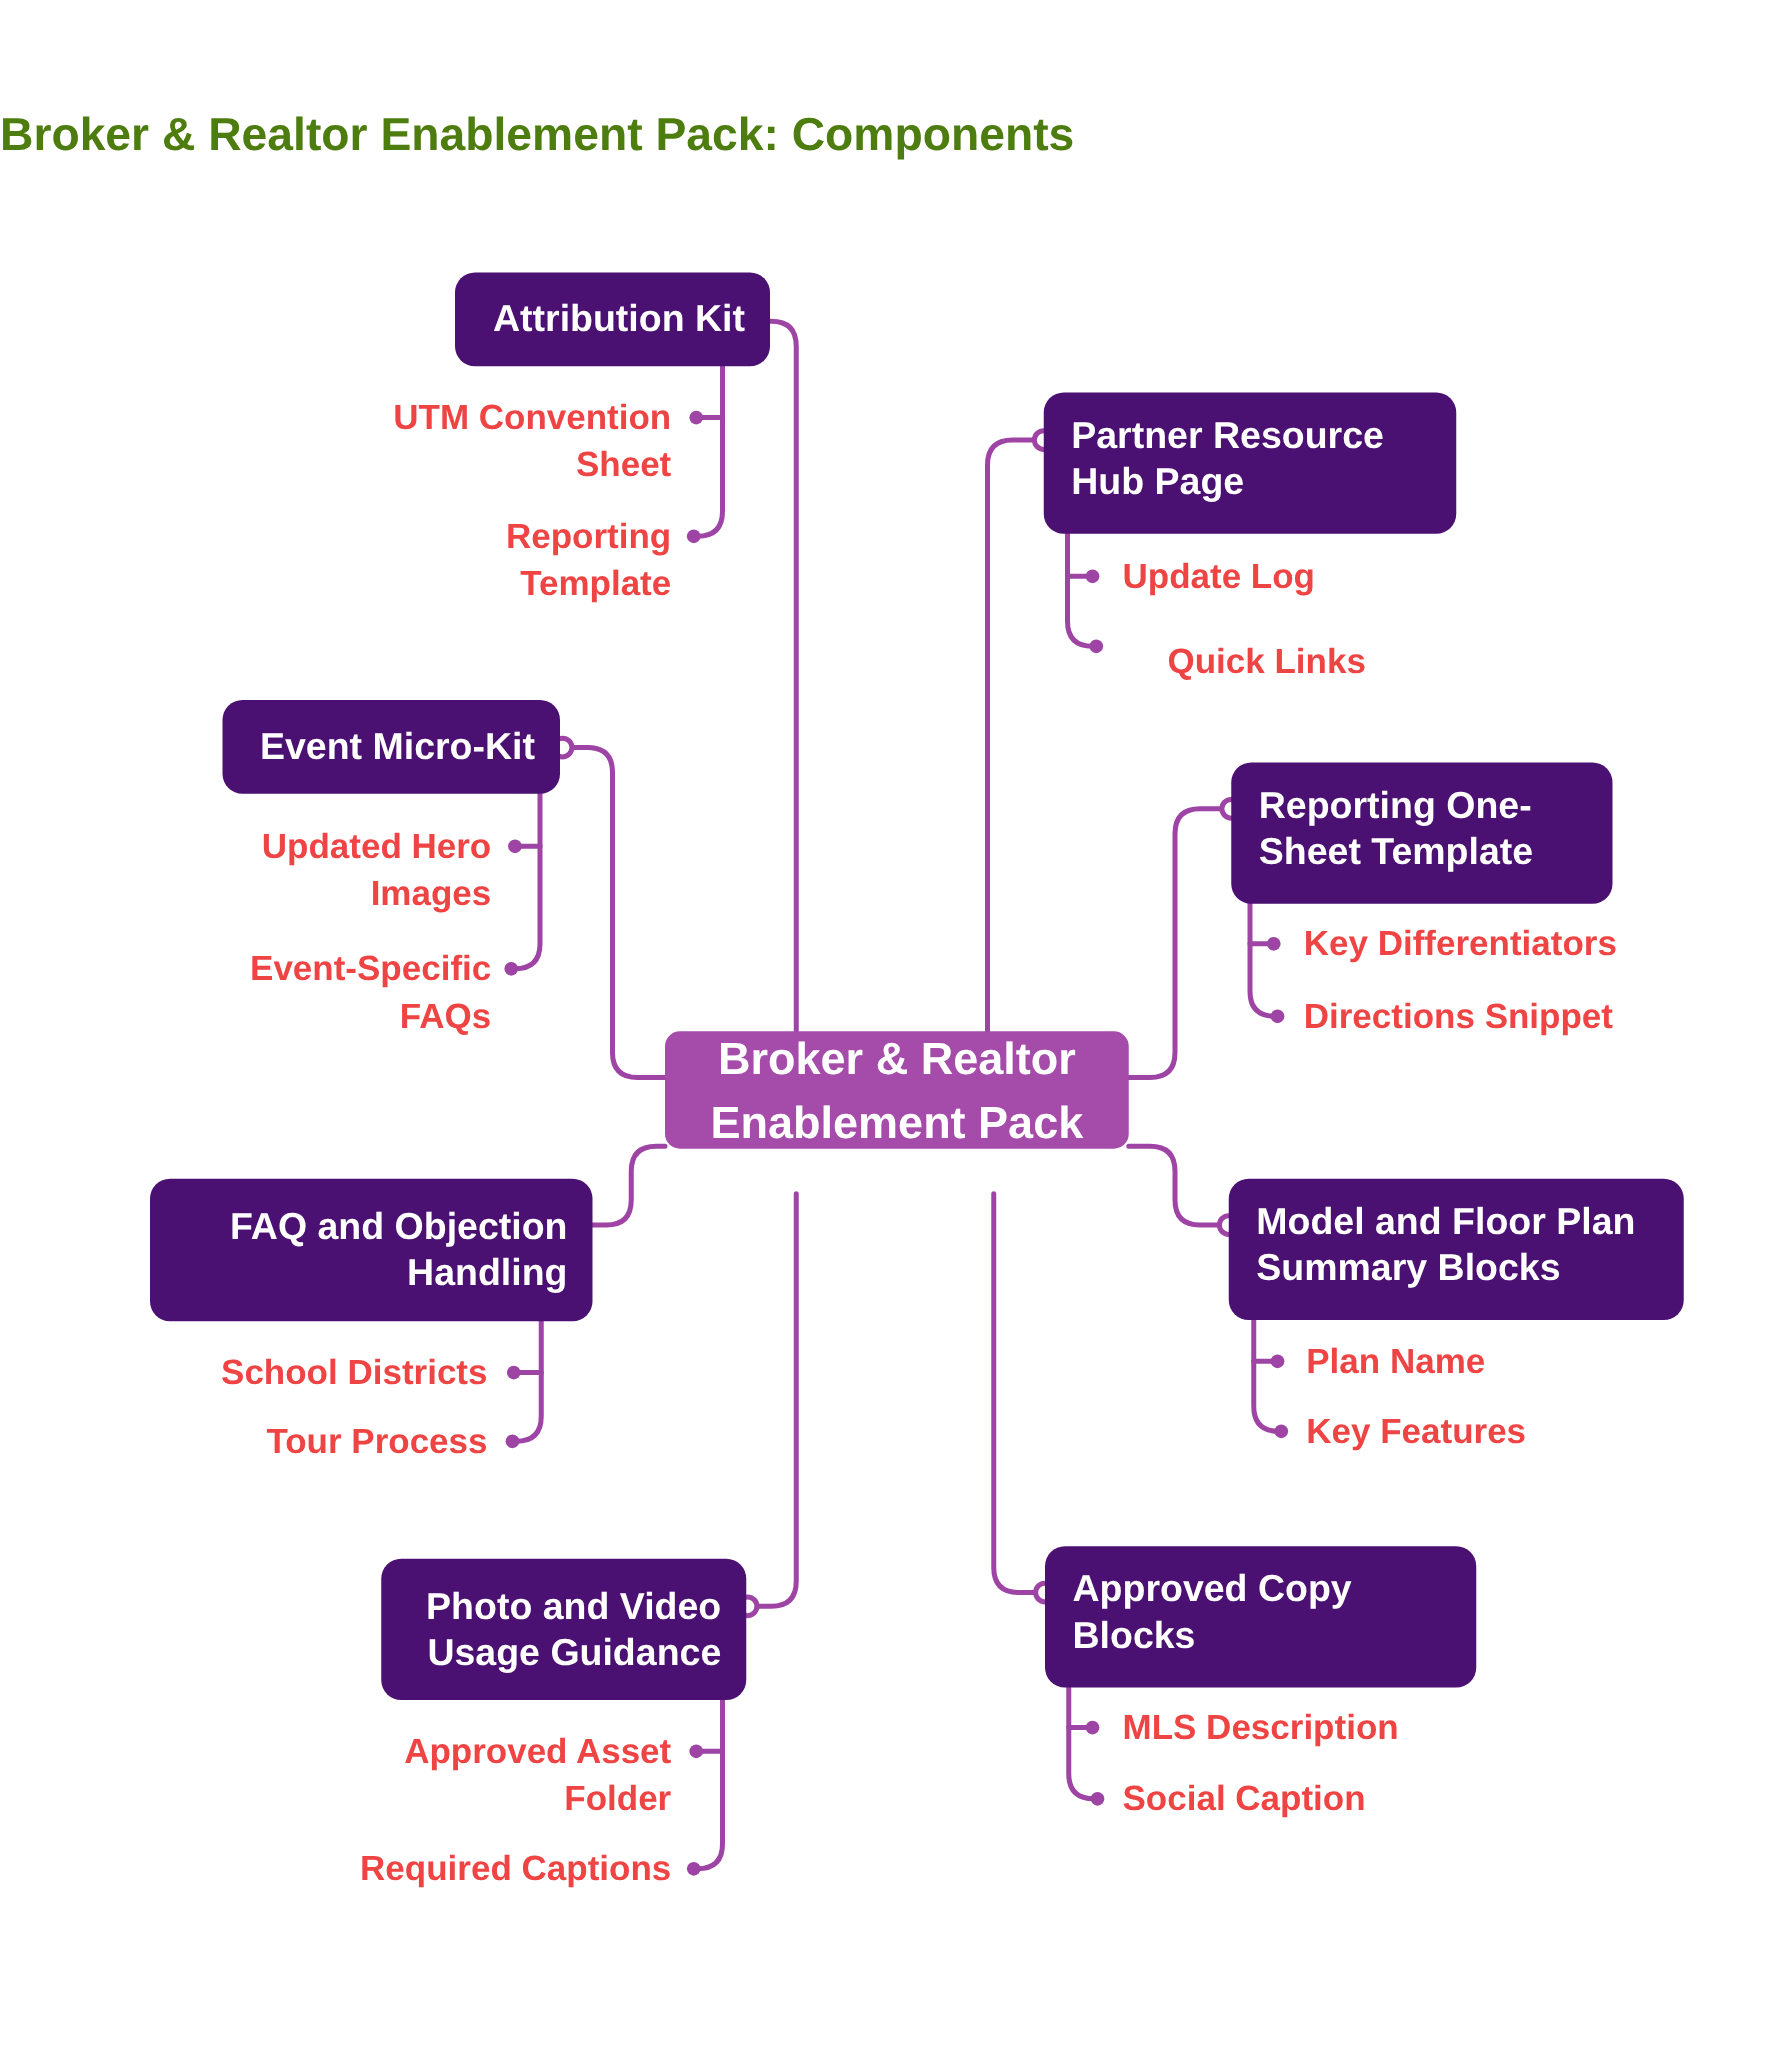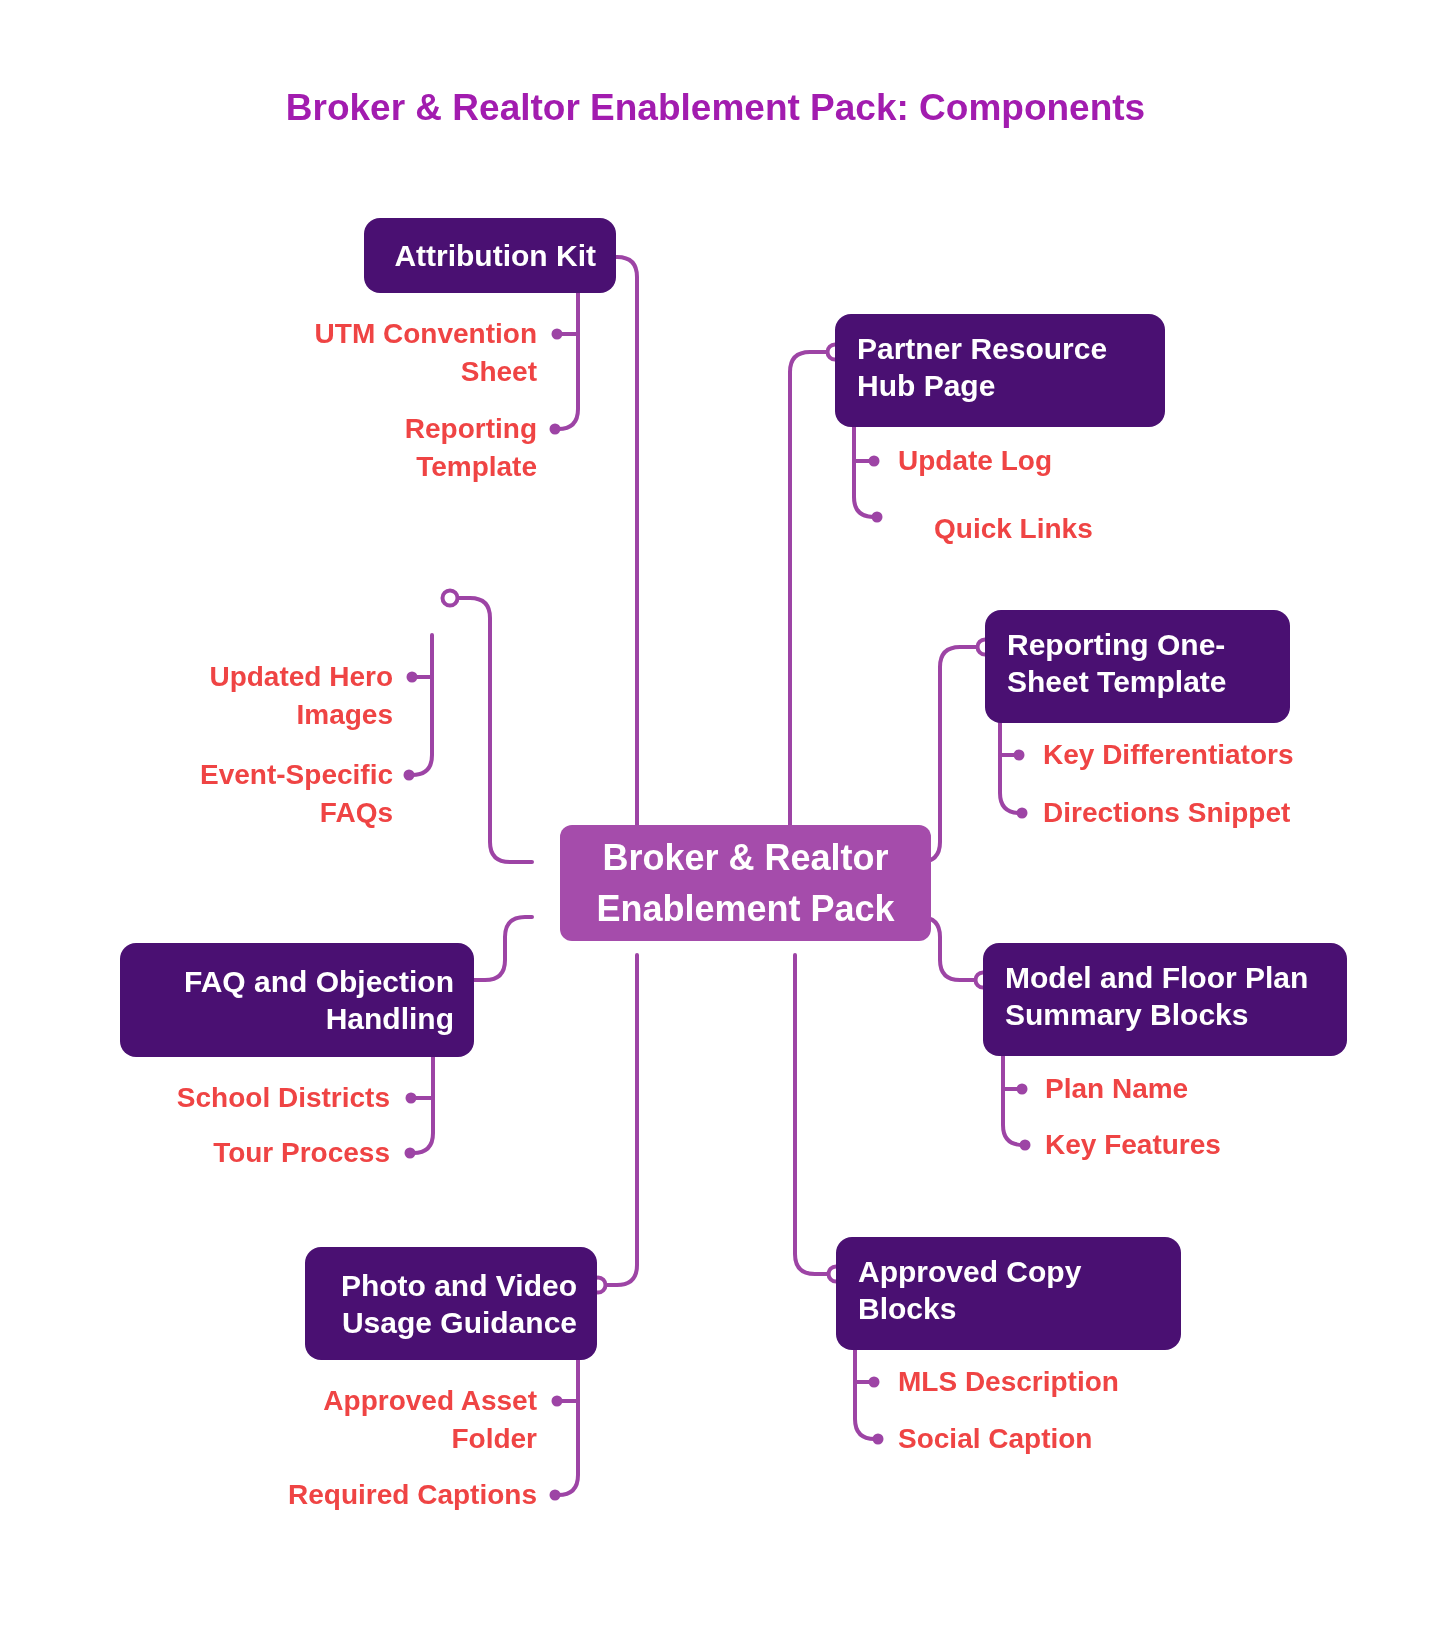--- a/index.html
+++ b/index.html
@@ -1,22 +1,22 @@
 <!DOCTYPE html>
 <html><head>
 <meta charset="utf-8">
 <style>
   html,body{margin:0;padding:0;background:#ffffff;}
   .canvas{
     position:relative;width:1431px;height:1647px;background:#ffffff;overflow:hidden;
     font-family:"Liberation Sans",sans-serif;font-weight:700;
   }
   .title{
-    position:absolute;top:84px;left:0;width:1431px;text-align:center;
-    font-size:37px;line-height:48px;color:#a21caf;
+    position:absolute;top:84px;left:0;width:1431px;text-align:left;
+    font-size:37px;line-height:48px;color:#4d7c0f;
   }
   svg.wires{position:absolute;left:0;top:0;z-index:1;}
   .box{
     position:absolute;z-index:2;background:#4A1072;color:#ffffff;border-radius:16px;
     display:flex;align-items:center;font-size:30px;line-height:37px;box-sizing:border-box;
   }
   .box.side-left{justify-content:flex-end;text-align:right;padding:8px 20px 8px 16px;}
   .box.side-right{justify-content:flex-start;text-align:left;padding:0 16px 8px 22px;}
   .center-box{
     position:absolute;z-index:2;background:#A54CAB;color:#ffffff;border-radius:12px;
@@ -97,26 +97,29 @@
       <circle cx="877" cy="517" r="5.5"></circle>
       <circle cx="1019" cy="755" r="5.5"></circle>
       <circle cx="1022" cy="813" r="5.5"></circle>
       <circle cx="1022" cy="1089" r="5.5"></circle>
       <circle cx="1025" cy="1145" r="5.5"></circle>
       <circle cx="874" cy="1382" r="5.5"></circle>
       <circle cx="878" cy="1439" r="5.5"></circle>
     </g>
   </svg>
 
-  <div class="center-box" style="left:532px;top:825px;width:371px;height:116px;margin-left:28px;">
+  <div class="center-box" style="left:532px;top:825px;width:371px;height:94px;">
     <span>Broker &amp; Realtor Enablement Pack</span>
   </div>
 
   <div class="box side-left" style="left:352px;top:218px;width:252px;height:75px;margin-left:12px;">
     <span>Attribution Kit</span>
+  </div>
+  <div class="box side-left" style="left:178px;top:560px;width:270px;height:75px;">
+    <span>Event Micro-Kit</span>
   </div>
   <div class="box side-left" style="left:120px;top:943px;width:354px;height:114px;">
     <span>FAQ and Objection Handling</span>
   </div>
   <div class="box side-left" style="left:305px;top:1247px;width:292px;height:113px;">
     <span>Photo and Video Usage Guidance</span>
   </div>
   <div class="box side-right" style="left:835px;top:314px;width:330px;height:113px;">
     <span>Partner Resource Hub Page</span>
   </div>

